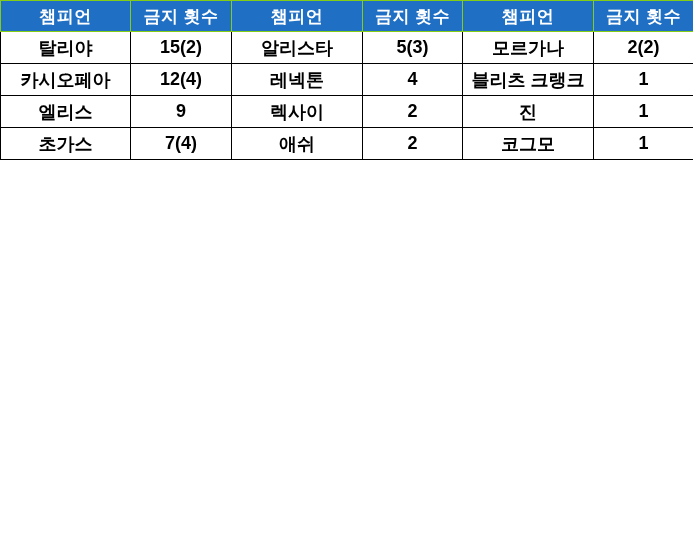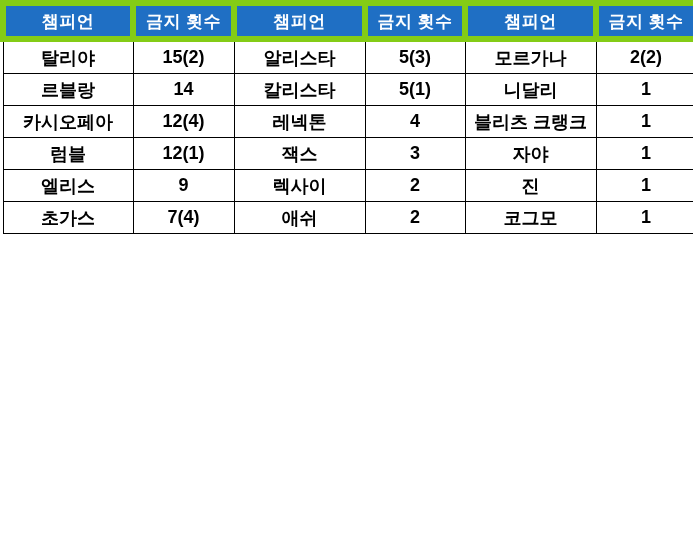--- a/index.html
+++ b/index.html
@@ -23,21 +23,21 @@
   #ban-table col.c-champ2 { width: 131px; }
   #ban-table col.c-count2 { width: 100px; }
   #ban-table col.c-champ3 { width: 131px; }
   #ban-table col.c-count3 { width: 100px; }
   #ban-table th {
     background: #1f6fc4;
     color: #ffffff;
     font-size: 17px;
     font-weight: bold;
     height: 28px;
-    border: 6px solid #84cc16;
+    border: 1px solid #84cc16;
     text-align: center;
     letter-spacing: 0.5px;
   }
   #ban-table td {
     border: 1px solid #000000;
     height: 31px;
     text-align: center;
     font-size: 18px;
     font-weight: bold;
     color: #000000;
@@ -76,41 +76,25 @@
   <tbody>
       <tr>
         <td>탈리야</td>
         <td>15(2)</td>
         <td>알리스타</td>
         <td>5(3)</td>
         <td>모르가나</td>
         <td>2(2)</td>
       </tr>
       <tr>
-        <td>르블랑</td>
-        <td>14</td>
-        <td>칼리스타</td>
-        <td>5(1)</td>
-        <td>니달리</td>
-        <td>1</td>
-      </tr>
-      <tr>
         <td>카시오페아</td>
         <td>12(4)</td>
         <td>레넥톤</td>
         <td>4</td>
         <td>블리츠 크랭크</td>
-        <td>1</td>
-      </tr>
-      <tr>
-        <td>럼블</td>
-        <td>12(1)</td>
-        <td>잭스</td>
-        <td>3</td>
-        <td>자야</td>
         <td>1</td>
       </tr>
       <tr>
         <td>엘리스</td>
         <td>9</td>
         <td>렉사이</td>
         <td>2</td>
         <td>진</td>
         <td>1</td>
       </tr>

